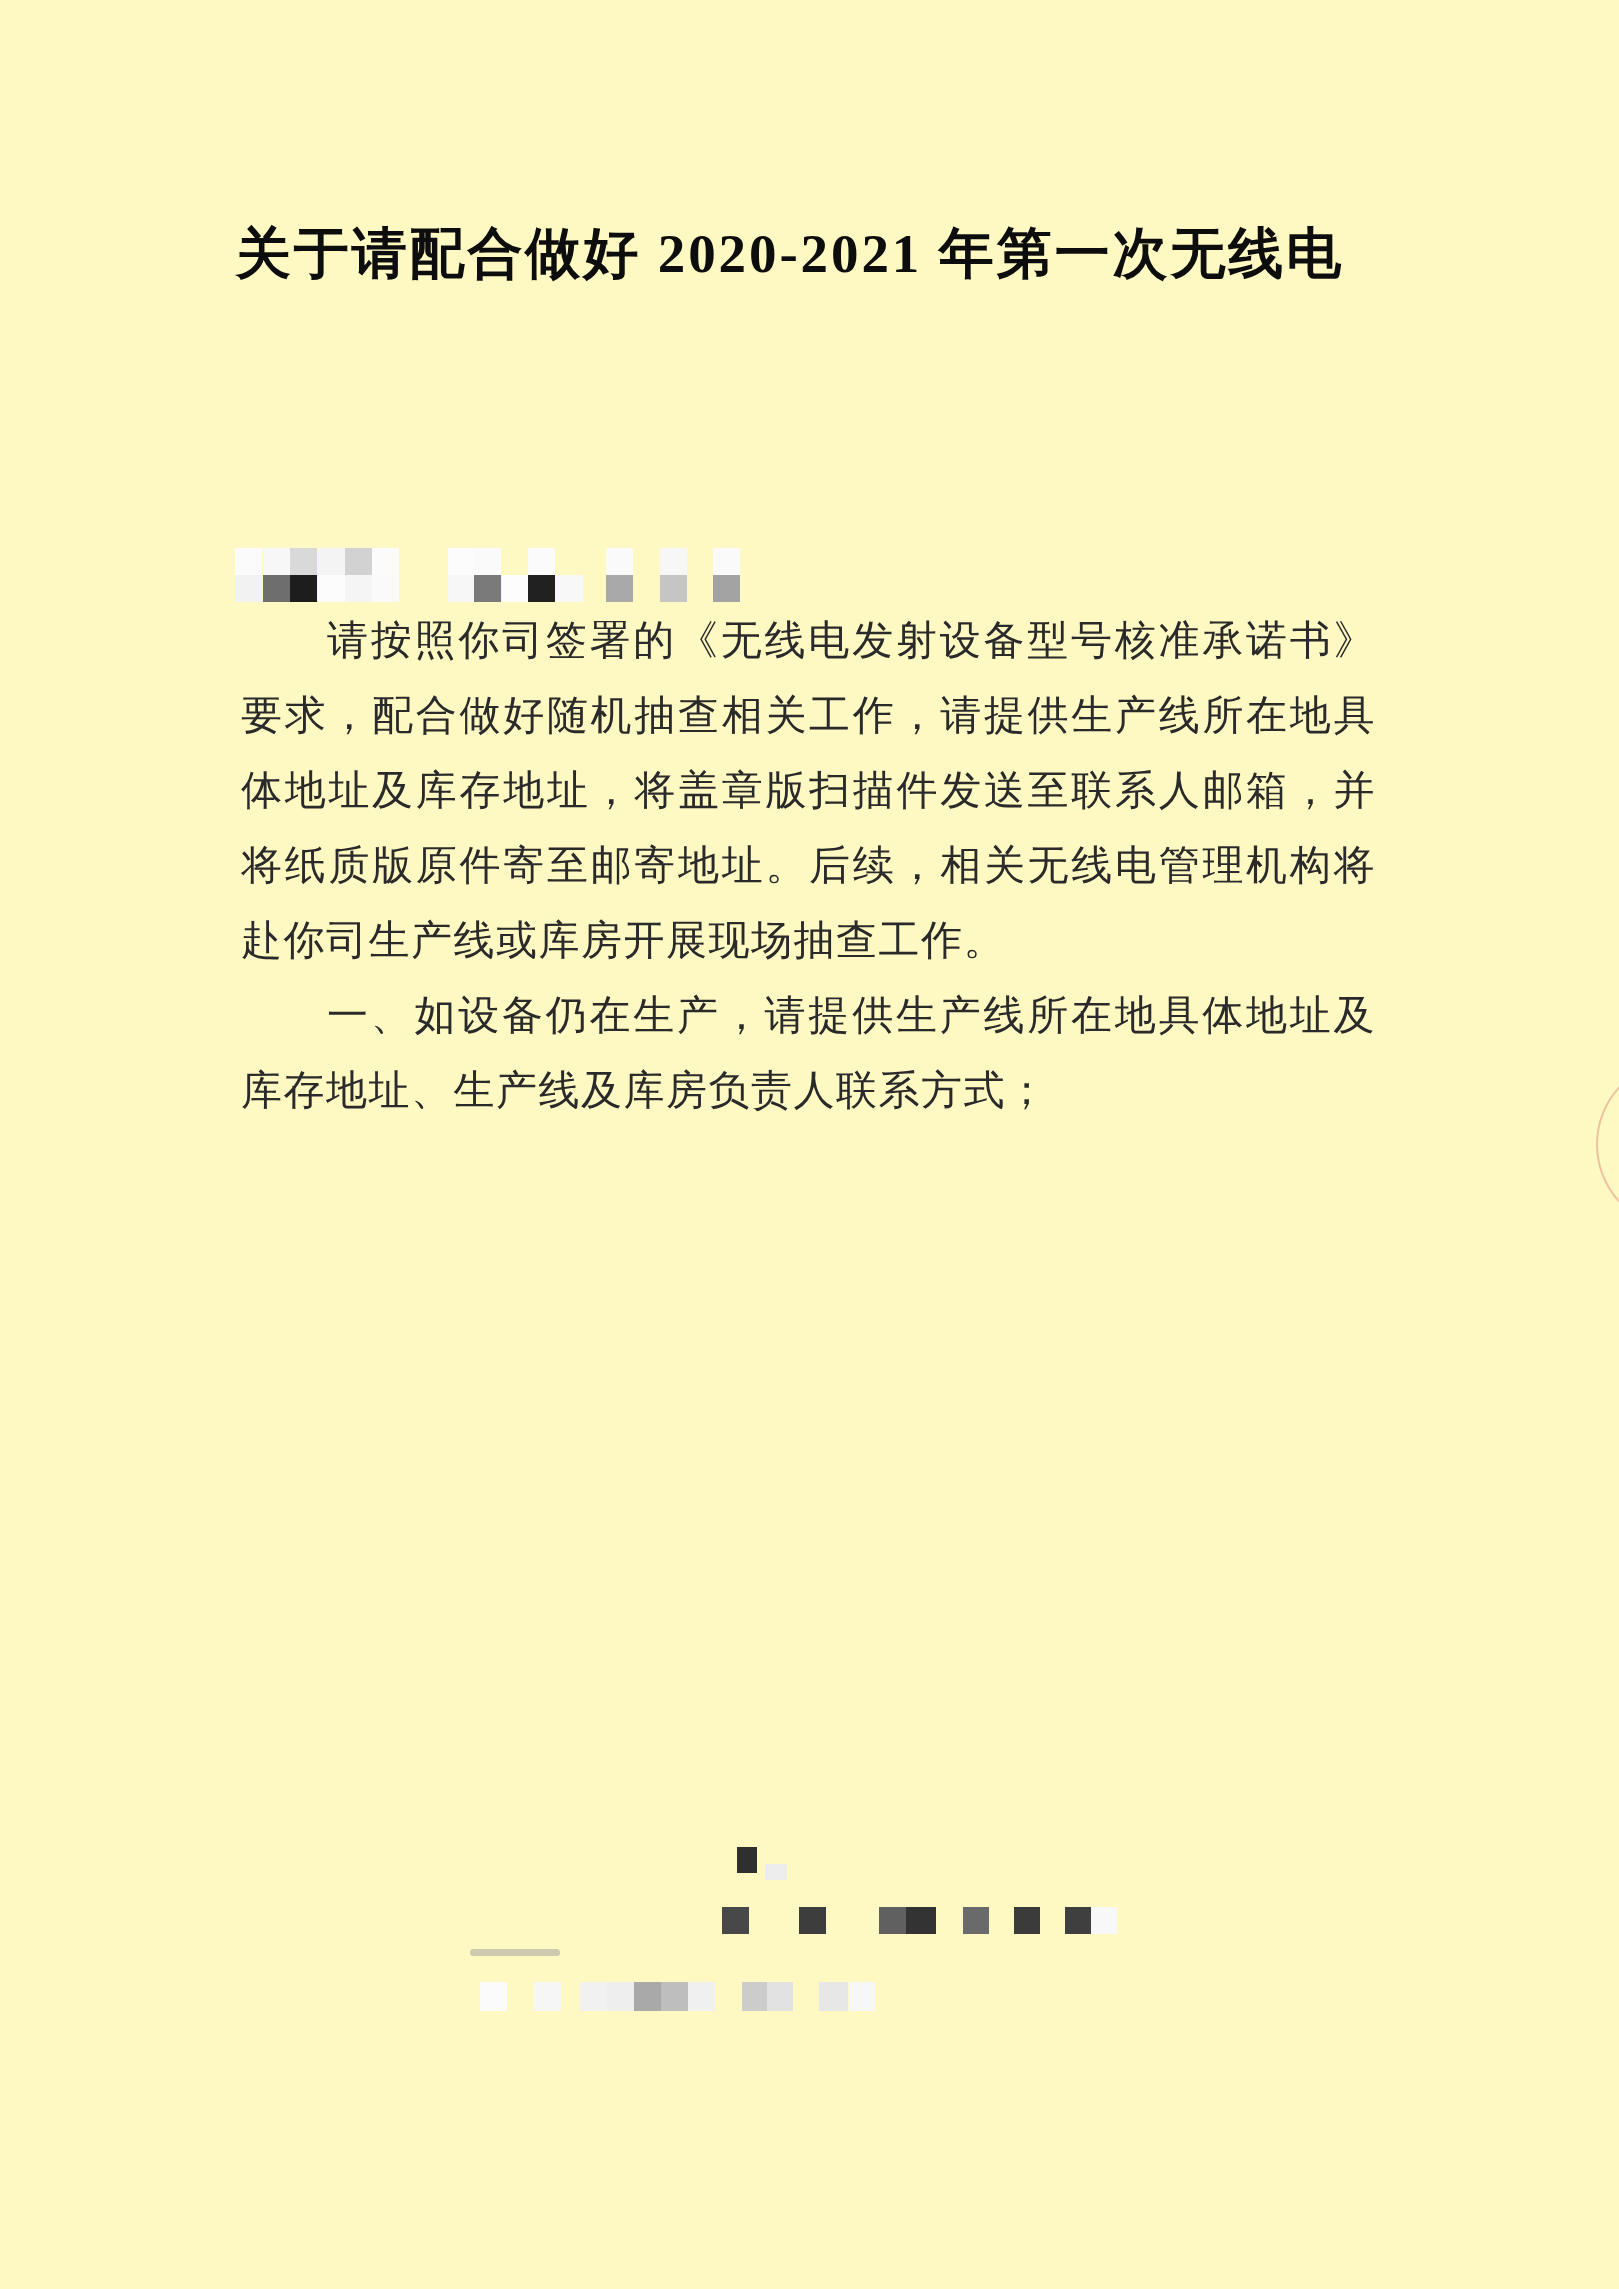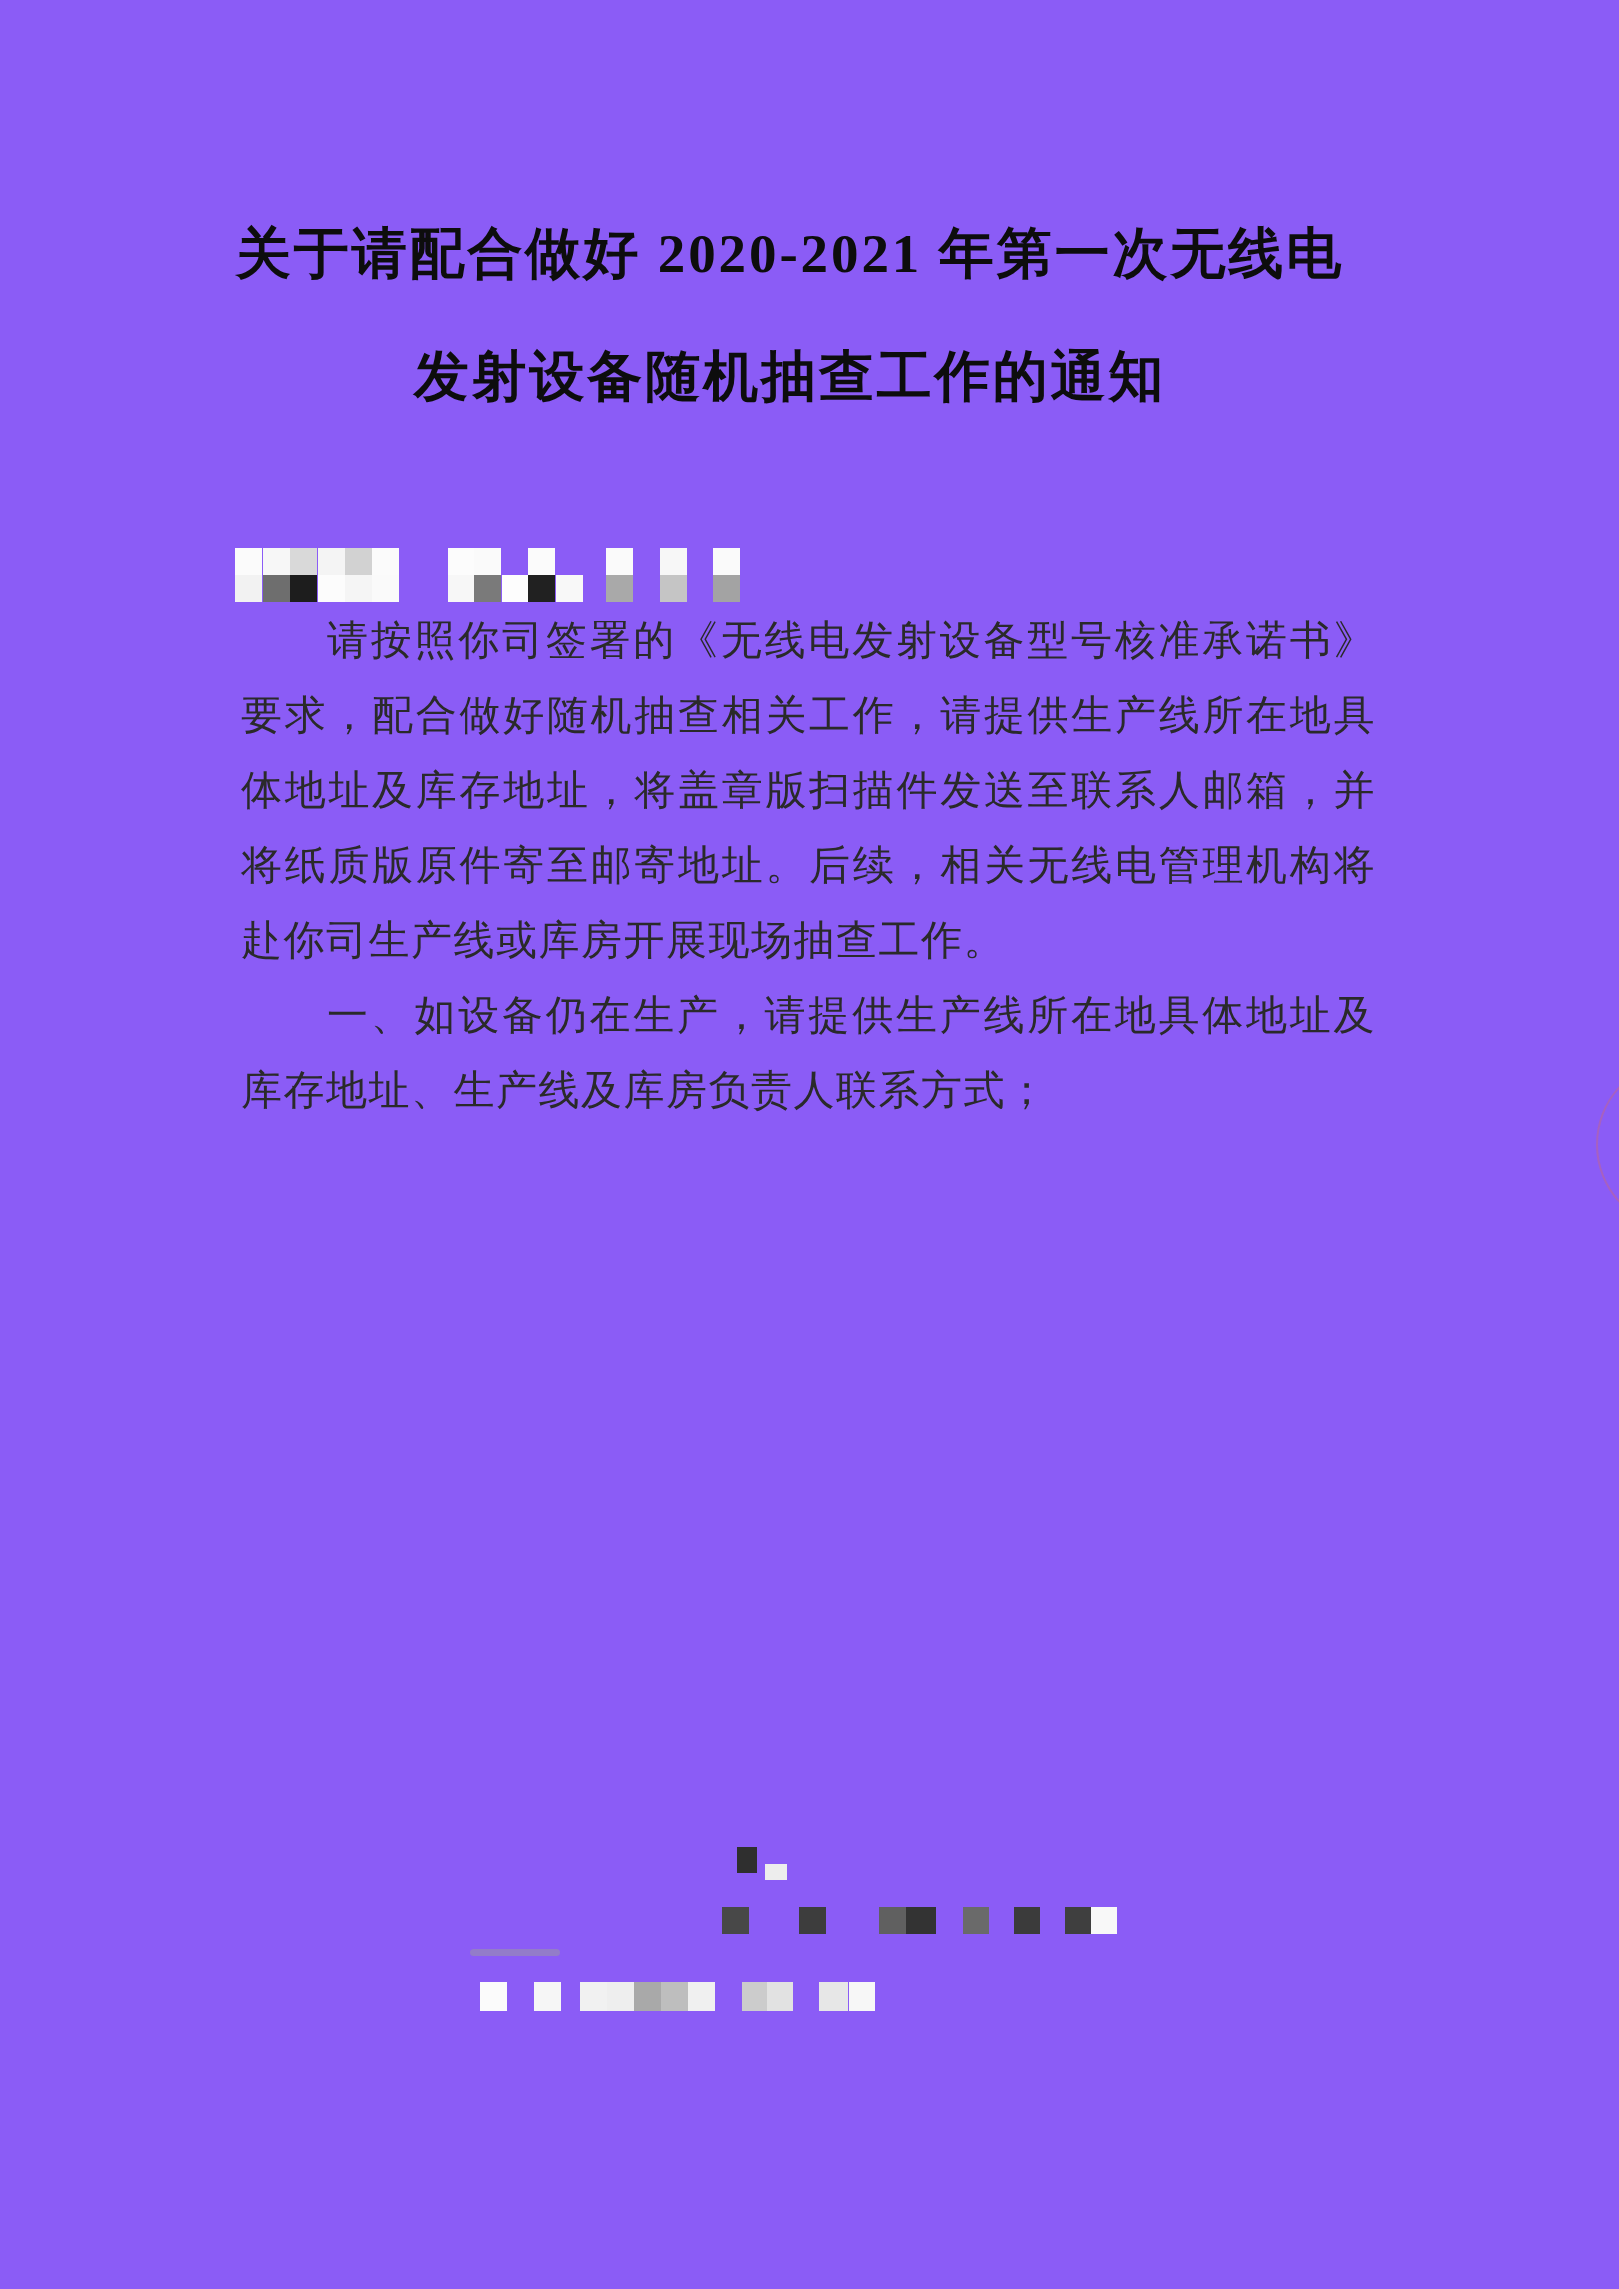--- a/index.html
+++ b/index.html
@@ -1,20 +1,20 @@
 <!DOCTYPE html>
 <html><head>
 <meta charset="utf-8">
 <style>
   html, body { margin: 0; padding: 0; background: #ffffff; }
   .page {
     position: relative;
     width: 1619px;
     height: 2290px;
-    background: #8b5cf6;
+    background: #fef9c3;
     overflow: hidden;
     font-family: "Liberation Serif", "DejaVu Serif", serif;
     color: #262626;
   }
   .title {
     position: absolute;
     top: 192px;
     left: 25.5px;
     width: 1529px;
     text-align: center;
@@ -49,21 +49,20 @@
     border-radius: 50%;
   }
 </style>
 </head>
 <body>
 
 <div class="page">
 
   <header class="title">
     <div class="title-line">关于请配合做好 2020-2021 年第一次无线电</div>
-    <div class="title-line">发射设备随机抽查工作的通知</div>
   </header>
 
   <div class="redactions" id="redactions">
       <div class="rcell" style="left: 235px; top: 548px; width: 27.4px; height: 27.4px; background: rgb(251, 251, 251); opacity: 1; border-radius: 0px;"></div>
       <div class="rcell" style="left: 263px; top: 548px; width: 27.4px; height: 27.4px; background: rgb(247, 247, 247); opacity: 1; border-radius: 0px;"></div>
       <div class="rcell" style="left: 290px; top: 548px; width: 27.4px; height: 27.4px; background: rgb(217, 217, 217); opacity: 1; border-radius: 0px;"></div>
       <div class="rcell" style="left: 318px; top: 548px; width: 27.4px; height: 27.4px; background: rgb(244, 244, 244); opacity: 1; border-radius: 0px;"></div>
       <div class="rcell" style="left: 345px; top: 548px; width: 27.4px; height: 27.4px; background: rgb(210, 210, 210); opacity: 1; border-radius: 0px;"></div>
       <div class="rcell" style="left: 372px; top: 548px; width: 27.4px; height: 27.4px; background: rgb(251, 251, 251); opacity: 1; border-radius: 0px;"></div>
       <div class="rcell" style="left: 448px; top: 548px; width: 27.4px; height: 27.4px; background: rgb(252, 252, 252); opacity: 1; border-radius: 0px;"></div>

